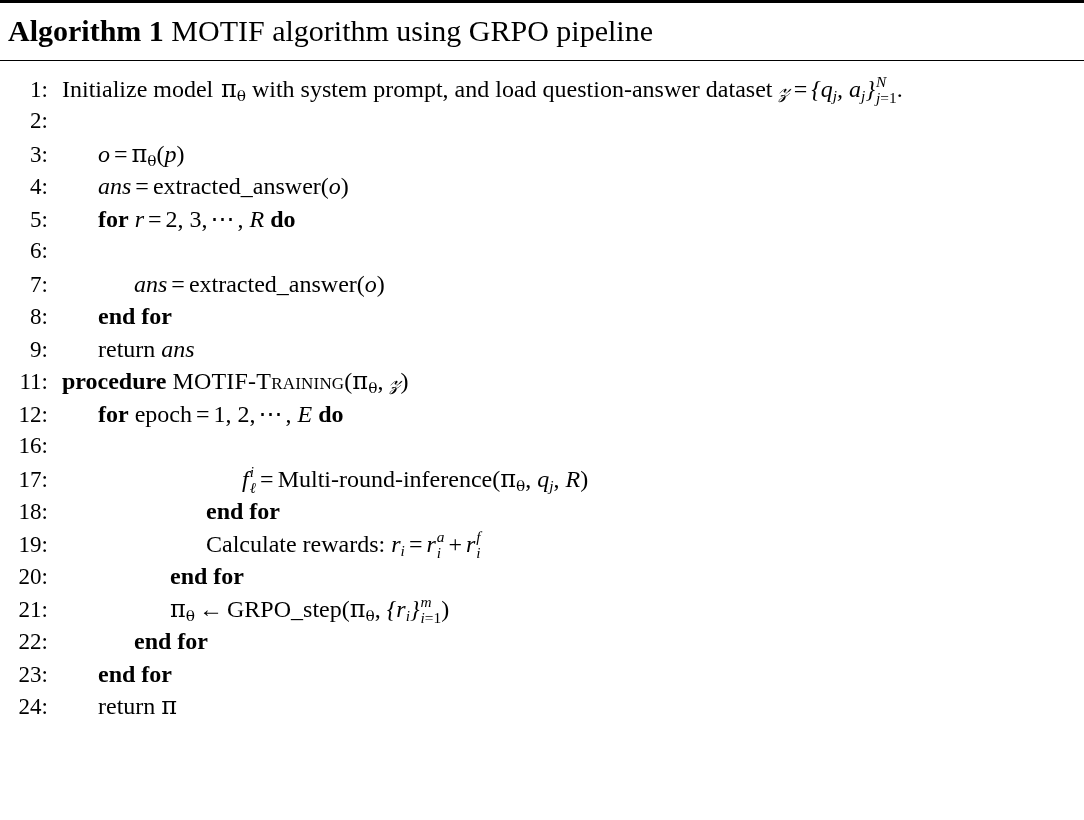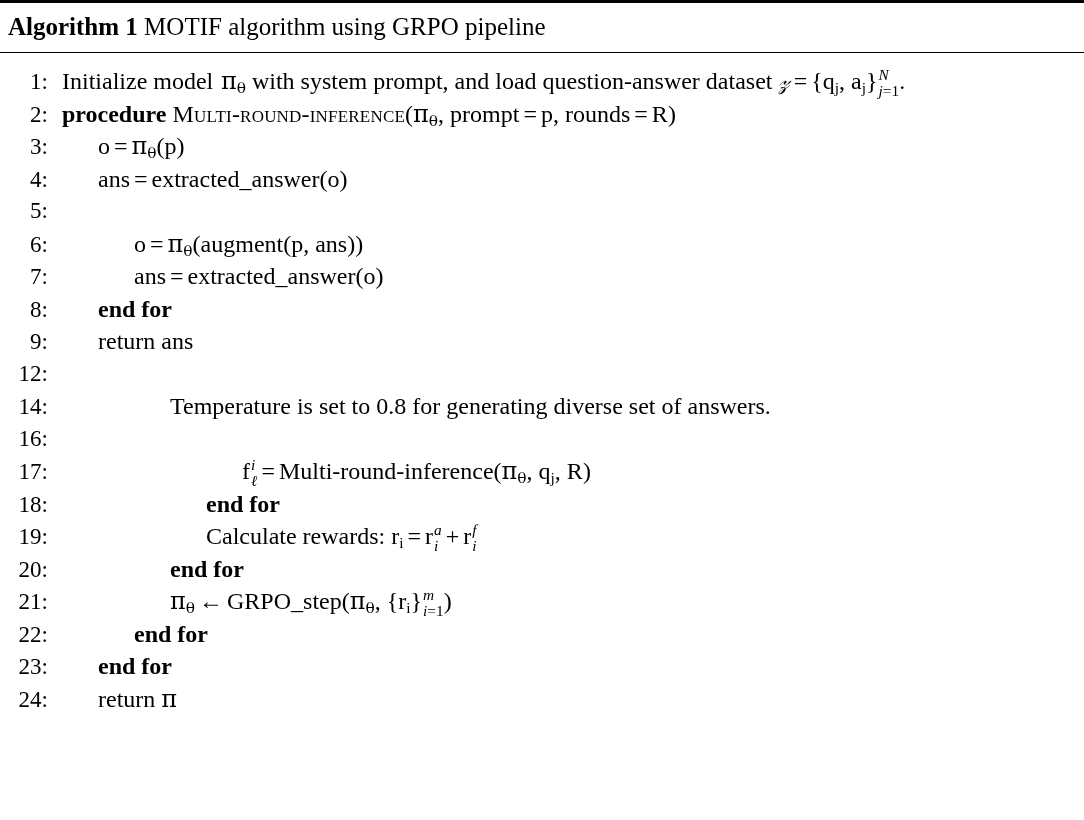--- a/index.html
+++ b/index.html
@@ -25,21 +25,21 @@
     margin: 0;
     width: 100%;
   }
   .rule-thin {
     height: 0;
     border-top: 1.5px solid #000;
     margin: 0;
     width: 100%;
   }
   .caption {
-    font-size: 25px;
+    font-size: 30px;
     line-height: 1.45;
     padding: 6px 0 7px 8px;
     white-space: nowrap;
   }
   .caption .cap-bold {
     font-weight: bold;
   }
   .body-lines {
     padding: 12px 0 10px 0;
   }
@@ -70,20 +70,21 @@
   .ind4 { margin-left: 144px; }
   .ind5 { margin-left: 180px; }
 
   .kw { font-weight: bold; }
   .sc {
     font-variant: small-caps;
     letter-spacing: 0.2px;
   }
   .mathit {
     font-family: "Liberation Serif", "DejaVu Serif", serif;
+    font-style: italic;
     margin-top: 32px;
   }
   .mathrm {
     font-style: normal;
   }
   .greek {
     font-family: "DejaVu Serif", "Liberation Serif", serif;
   }
   .cal {
     font-family: "DejaVu Serif", "Liberation Serif", serif;
@@ -123,68 +124,68 @@
 
   <div class="body-lines">
 
     <div class="line">
       <span class="lineno">1:</span>
       <span class="content ind0"><span class="mathrm">Initialize model</span><span class="greek">&nbsp;π<sub>θ</sub></span> <span class="mathrm">with system prompt, and load question-answer dataset</span> <span class="cal">𝓏</span><span class="op">=</span><span class="mathit">{q<sub>j</sub>, a<sub>j</sub>}</span><span class="supsub"><span class="s-top"><i>N</i></span><span class="s-bot"><i>j</i>=1</span></span>.</span>
     </div>
 
     <div class="line">
       <span class="lineno">2:</span>
-      <span class="content ind0"><span class="kw">procedure</span> <span class="sc">Multi-round-inference</span>(<span class="greek">π<sub>θ</sub></span>, <span class="mathrm">prompt</span><span class="op">=</span><span class="mathit">p</span>, <span class="mathrm">rounds</span><span class="op">=</span><span class="mathit">R</span>)</span>
     </div>
 
     <div class="line">
       <span class="lineno">3:</span>
       <span class="content ind1"><span class="mathit">o</span><span class="op">=</span><span class="greek">π<sub>θ</sub></span>(<span class="mathit">p</span>)</span>
     </div>
 
     <div class="line">
       <span class="lineno">4:</span>
       <span class="content ind1"><span class="mathit">ans</span><span class="op">=</span><span class="mathrm">extracted_answer</span>(<span class="mathit">o</span>)</span>
     </div>
 
     <div class="line">
       <span class="lineno">5:</span>
+      <span class="content ind1"><span class="kw">for</span> <span class="mathit">r</span><span class="op">=</span><span class="mathrm">2, 3,</span><span class="opn">⋯</span><span class="mathrm">,</span> <span class="mathit">R</span> <span class="kw">do</span></span>
     </div>
 
     <div class="line">
       <span class="lineno">6:</span>
-      <span class="content ind2"><span class="mathit">o</span><span class="op">=</span><span class="greek">π<sub>θ</sub></span>(<span class="mathrm">augment</span>(<span class="mathit">p</span>, <span class="mathit">ans</span>))</span>
     </div>
 
     <div class="line">
       <span class="lineno">7:</span>
       <span class="content ind2"><span class="mathit">ans</span><span class="op">=</span><span class="mathrm">extracted_answer</span>(<span class="mathit">o</span>)</span>
     </div>
 
     <div class="line">
       <span class="lineno">8:</span>
       <span class="content ind1 kw">end for</span>
     </div>
 
     <div class="line">
       <span class="lineno">9:</span>
       <span class="content ind1"><span class="mathrm">return</span> <span class="mathit">ans</span></span>
     </div>
 
 
+    <div class="line">
+      <span class="lineno">11:</span>
+      <span class="content ind0"><span class="kw">procedure</span> <span class="sc">MOTIF-Training</span>(<span class="greek">π<sub>θ</sub></span>, <span class="cal">𝓏</span>)</span>
+    </div>
 
     <div class="line">
       <span class="lineno">12:</span>
-    </div>
-
-
-    <div class="line">
-      <span class="lineno">14:</span>
-      <span class="content ind3 mathrm">Temperature is set to 0.8 for generating diverse set of answers.</span>
-    </div>
+      <span class="content ind1"><span class="kw">for</span> <span class="mathrm">epoch</span><span class="op">=</span><span class="mathrm">1, 2,</span><span class="opn">⋯</span><span class="mathrm">,</span> <span class="mathit">E</span> <span class="kw">do</span></span>
+    </div>
+
+
 
 
     <div class="line">
       <span class="lineno">16:</span>
     </div>
 
     <div class="line">
       <span class="lineno">17:</span>
       <span class="content ind5"><span class="mathit">f</span><span class="supsub"><span class="s-top"><i>i</i></span><span class="s-bot"><i>ℓ</i></span></span><span class="op">=</span><span class="mathrm">Multi-round-inference</span>(<span class="greek">π<sub>θ</sub></span>, <span class="mathit">q<sub>j</sub></span>, <span class="mathit">R</span>)</span>
     </div>

